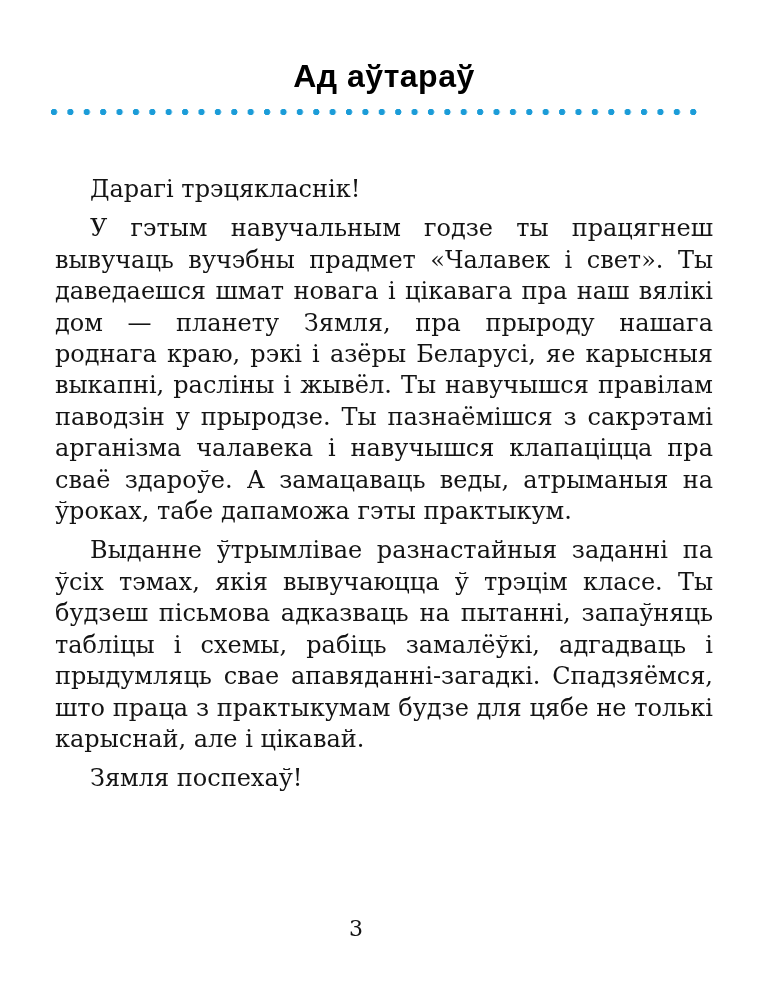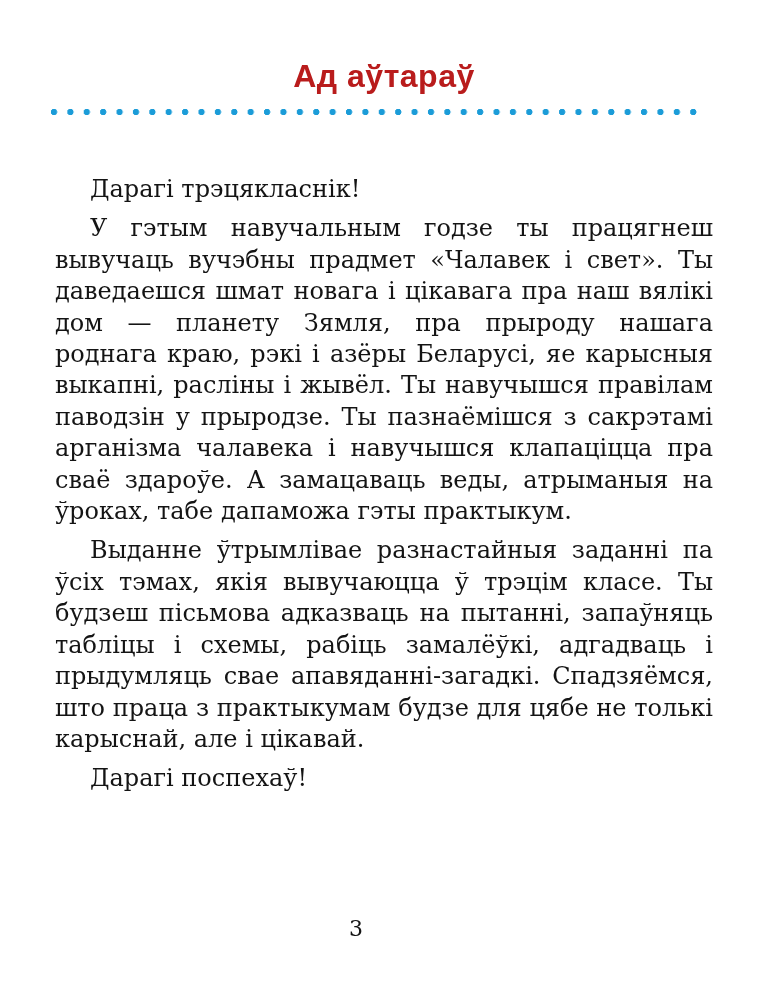--- a/index.html
+++ b/index.html
@@ -20,21 +20,21 @@
     position: absolute;
     top: 58px;
     left: 0;
     width: 768px;
     margin: 0;
     text-align: center;
     font-family: "Liberation Sans", "DejaVu Sans", sans-serif;
     font-weight: 700;
     font-size: 32px;
     letter-spacing: 0.5px;
-    color: #b91c1c;
+    color: #000000;
   }
   .dotted-line {
     position: absolute;
     top: 107px;
     left: 50px;
     width: 648px;
     height: 10px;
     background-image: radial-gradient(circle at 4px 5px, var(--dot-accent, #1b9cd8) 2.9px, rgba(0,0,0,0) 3.5px);
     background-size: 16.4px 10px;
     background-repeat: repeat-x;
@@ -67,16 +67,16 @@
 </head>
 <body>
 
 <div class="page">
   <h1 class="title">Ад аўтараў</h1>
   <div class="dotted-line"></div>
   <div class="body-text">
     <p>Дарагі трэцякласнік!</p>
     <p>У гэтым навучальным годзе ты працягнеш вывучаць вучэбны прадмет «Чалавек і свет». Ты даведаешся шмат новага і цікавага пра наш вялікі дом — планету Зямля, пра прыроду нашага роднага краю, рэкі і азёры Беларусі, яе карысныя выкапні, расліны і жывёл. Ты навучышся правілам паводзін у прыродзе. Ты пазнаёмішся з сакрэтамі арганізма чалавека і навучышся клапаціцца пра сваё здароўе. А замацаваць веды, атрыманыя на ўроках, табе дапаможа гэты практыкум.</p>
     <p>Выданне ўтрымлівае разнастайныя заданні па ўсіх тэмах, якія вывучаюцца ў трэцім класе. Ты будзеш пісьмова адказваць на пытанні, запаўняць табліцы і схемы, рабіць замалёўкі, адгадваць і прыдумляць свае апавяданні-загадкі. Спадзяёмся, што праца з практыкумам будзе для цябе не толькі карыснай, але і цікавай.</p>
-    <p>Дарагі поспехаў!</p>
+    <p>Зямля поспехаў!</p>
   </div>
   <div class="page-number">3</div>
 </div>
 
 </body></html>

